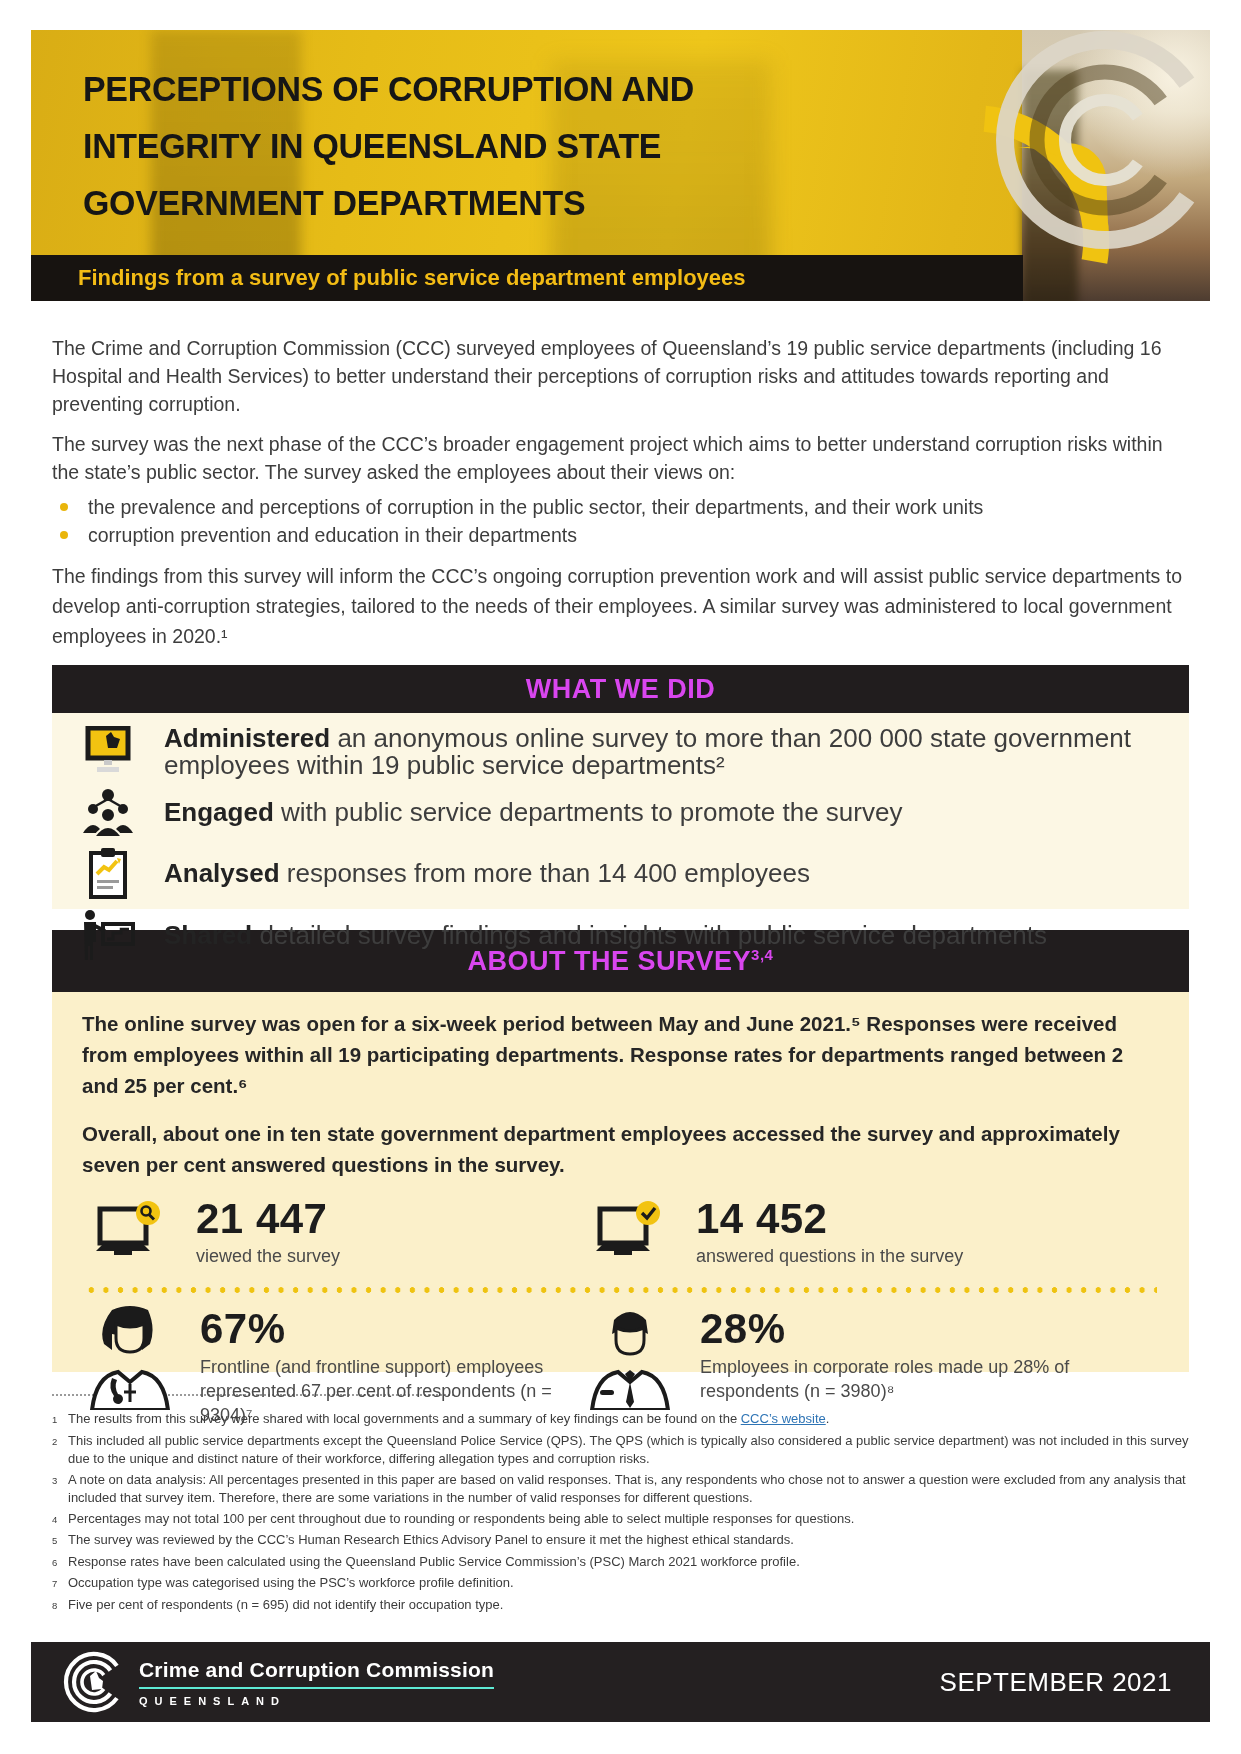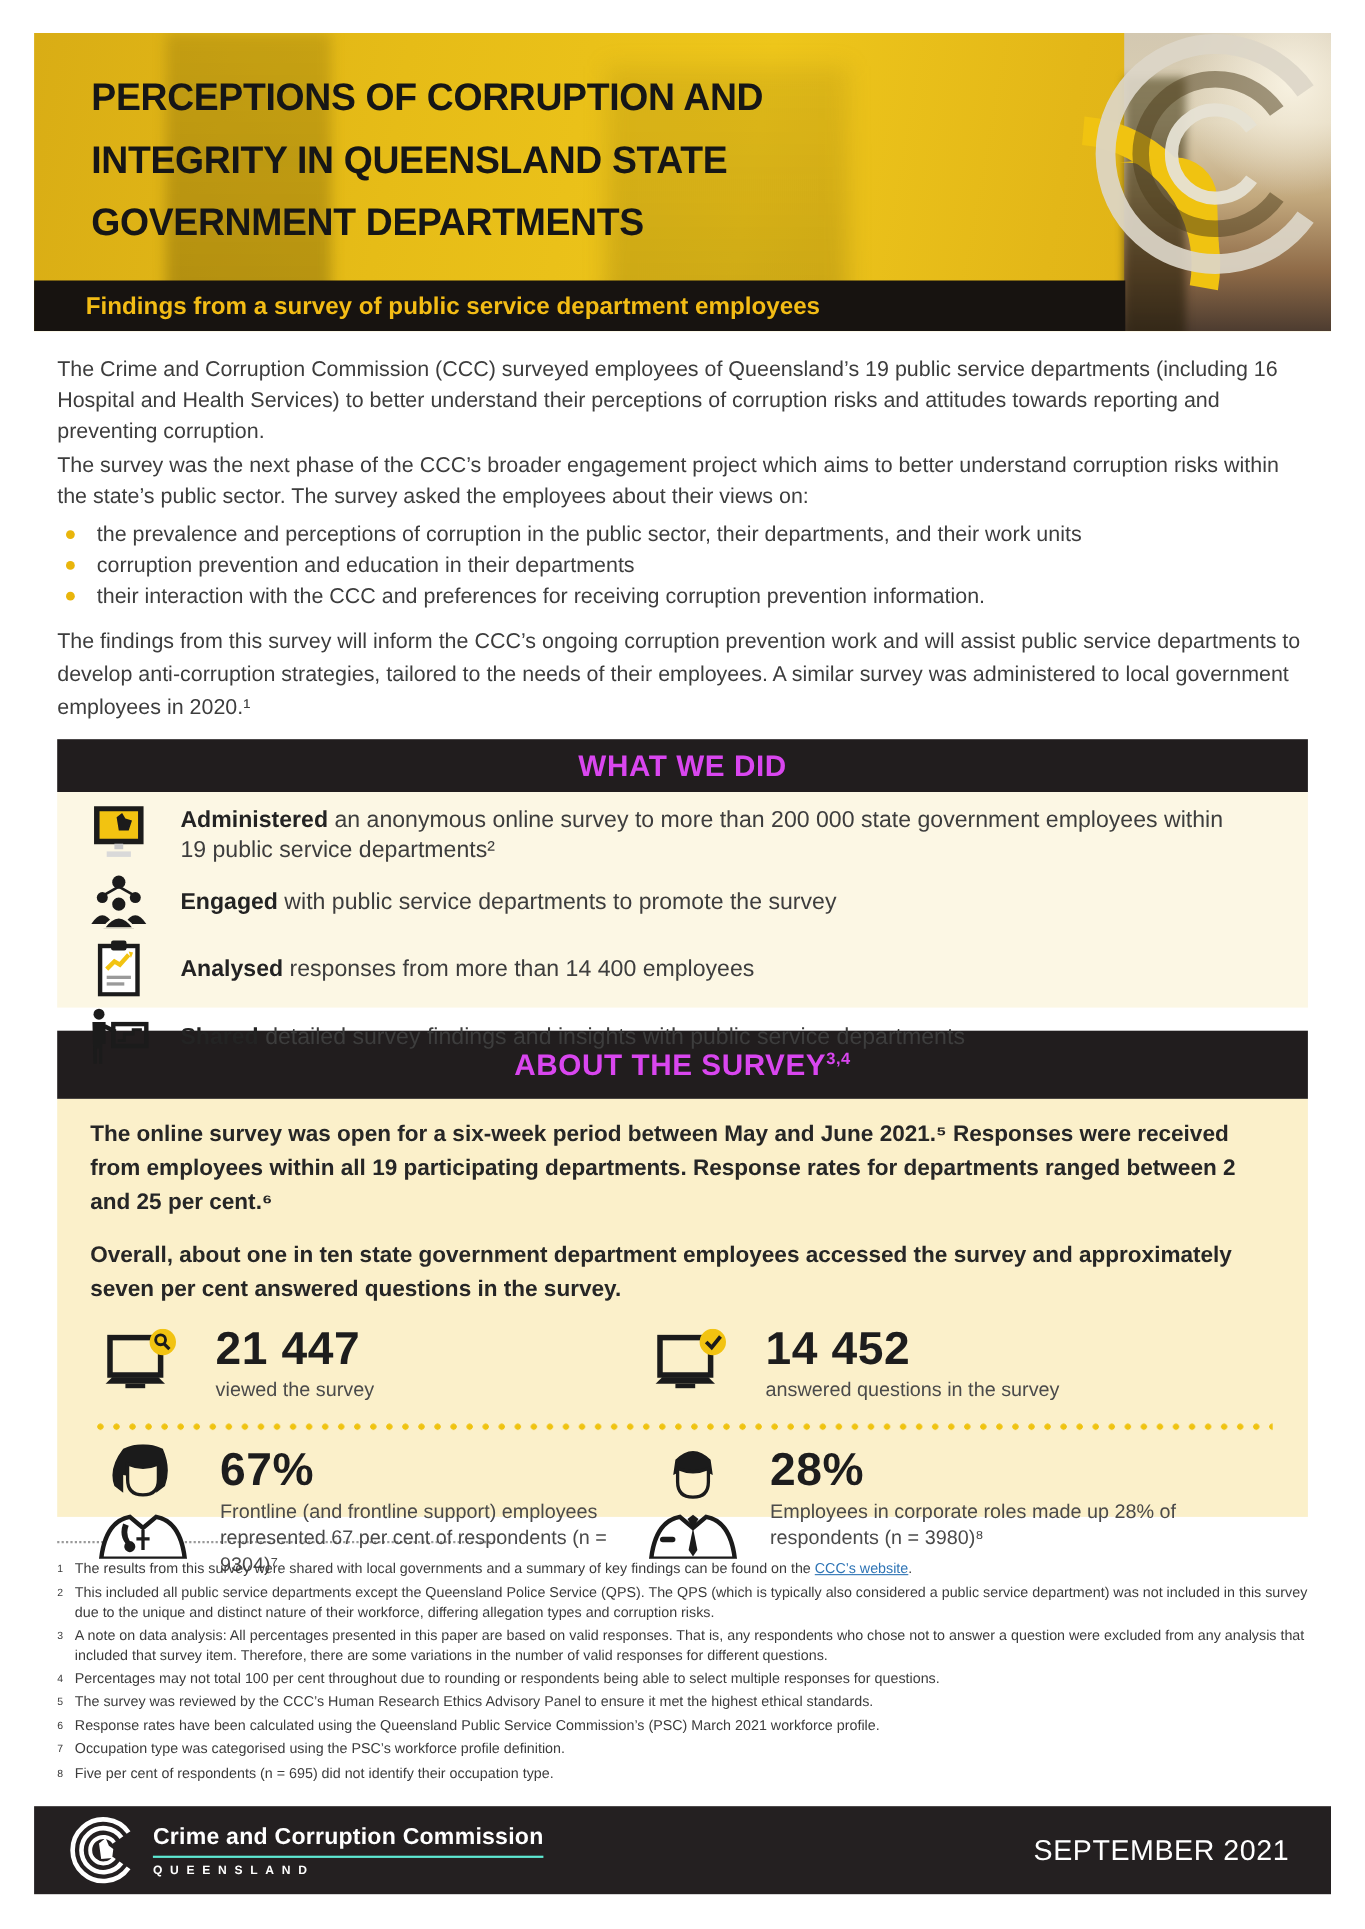--- a/index.html
+++ b/index.html
@@ -20,36 +20,36 @@
     background:linear-gradient(180deg,rgba(70,60,20,.55),rgba(40,30,15,.75));filter:blur(4px);}
   .rings{position:absolute;left:924px;top:-40px;}
   .page-title{position:absolute;left:52px;top:30px;color:#161616;font-weight:800;
     font-size:35px;line-height:57px;letter-spacing:-0.3px;transform:scaleX(.97);transform-origin:left top;}
   .subtitle-bar{position:absolute;left:0;bottom:0;width:992px;height:46px;background:#171310;
     display:flex;align-items:center;padding-left:47px;box-sizing:border-box;}
   .subtitle-bar span{color:#f3bc15;font-size:22px;font-weight:700;}
 
   
   .content{position:absolute;left:52px;top:322px;width:1137px;}
-  .ip{font-size:19.5px;color:#3d3d3d;line-height:28px;margin:0 0 3px 0;}
+  .ip{font-size:19.5px;color:#3d3d3d;line-height:28px;margin:12px 0 3px 0;}
   .ip2{margin-bottom:0;}
   .bullets{margin:7px 0 0 0;padding:0;list-style:none;text-align:center;}
   .bullets li{display:flex;line-height:28px;font-size:19.5px;color:#3d3d3d;}
   .dot{flex:0 0 auto;width:8px;height:8px;border-radius:50%;background:#e9b50b;margin:10px 20px 0 8px;}
   .p3{margin-top:12px;line-height:30px;}
 
   .bar{height:48px;background:#211d1e;display:flex;align-items:center;justify-content:center;margin-top:14px;}
   .bar-title{color:#d946ef;font-size:27px;font-weight:800;letter-spacing:.5px;}
   .bar-title sup{font-size:15px;font-weight:800;}
   .about-bar{height:62px;margin-top:21px;}
 
   .wwd-box{background:#fcf7e4;height:196px;box-sizing:border-box;padding-top:8px;}
   .wwd-row{display:flex;align-items:center;margin-bottom:2px;}
   .wwd-icon{flex:0 0 112px;display:flex;justify-content:center;align-items:center;}
-  .wwd-text{font-size:21px;color:#3d3d3d;line-height:27px;padding-right:50px;}
+  .wwd-text{font-size:26px;color:#3d3d3d;line-height:27px;padding-right:50px;}
   .bold{font-weight:700;color:#232323;}
 
   .about-box{background:#fbf0ca;height:380px;box-sizing:border-box;padding:16px 30px 4px 30px;}
   .about-p{font-weight:700;font-size:20.5px;color:#262626;line-height:31px;margin:0 0 17px 0;}
   .stats{display:grid;grid-template-columns:500px 1fr;}
   .stat{display:flex;align-items:flex-start;}
   .stat-icon{flex:0 0 auto;margin:4px 26px 0 8px;}
   .stat-val{font-size:42px;font-weight:800;color:#1d1d1d;line-height:44px;letter-spacing:.5px;}
   .stat-label{font-size:18px;color:#4a4a4a;line-height:24px;margin-top:3px;max-width:430px;}
   .dots{height:8px;margin:18px 2px 12px 2px;
@@ -106,24 +106,20 @@
   <p class="ip ip2">The survey was the next phase of the CCC’s broader engagement project which aims to better understand corruption risks within the state’s public sector. The survey asked the employees about their views on:</p>
 
   <ul class="bullets">
     <li>
         <span class="dot"></span>
         <span class="txt">the prevalence and perceptions of corruption in the public sector, their departments, and their work units</span>
       </li>
     <li>
         <span class="dot"></span>
         <span class="txt">corruption prevention and education in their departments</span>
-      </li>
-    <li>
-        <span class="dot"></span>
-        <span class="txt">their interaction with the CCC and preferences for receiving corruption prevention information.</span>
       </li>
   </ul>
 
   <p class="ip p3">The findings from this survey will inform the CCC’s ongoing corruption prevention work and will assist public service departments to develop anti-corruption strategies, tailored to the needs of their employees. A similar survey was administered to local government employees in 2020.¹</p>
 
   <div class="bar">
     <span class="bar-title">WHAT WE DID</span>
   </div>
   <div class="wwd-box">
 

